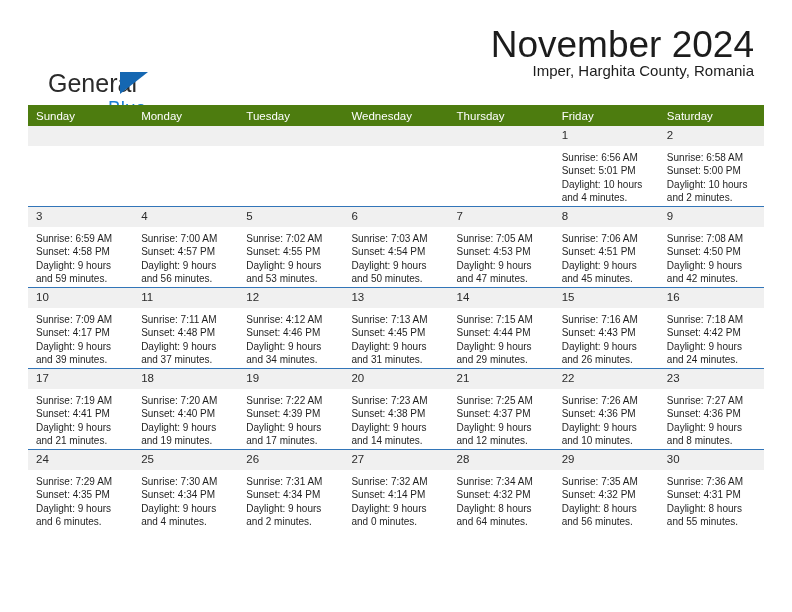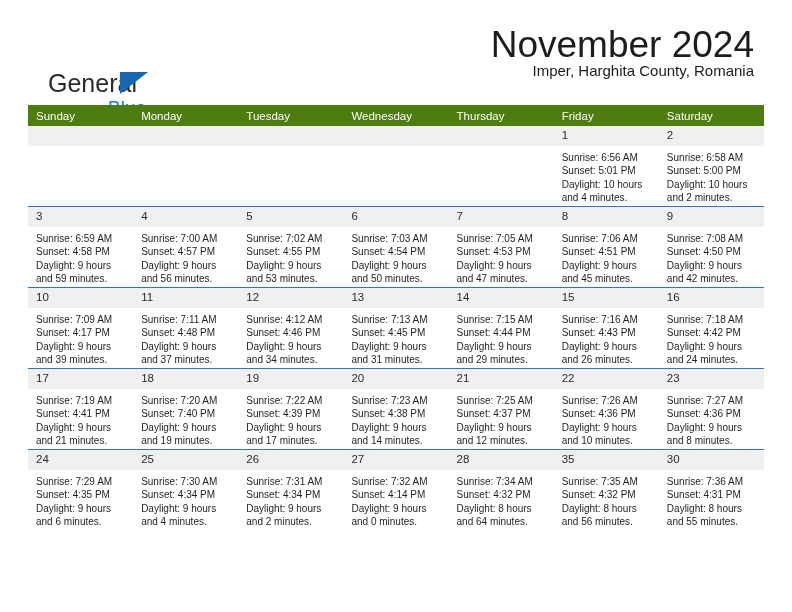--- a/index.html
+++ b/index.html
@@ -341,21 +341,21 @@
               <div>Sunrise: 7:19 AM</div>
               <div>Sunset: 4:41 PM</div>
               <div>Daylight: 9 hours</div>
               <div>and 21 minutes.</div>
             </div>
           </td>
           <td>
             <span class="daynum">18</span>
             <div class="info">
               <div>Sunrise: 7:20 AM</div>
-              <div>Sunset: 7:40 PM</div>
+              <div>Sunset: 4:40 PM</div>
               <div>Daylight: 9 hours</div>
               <div>and 19 minutes.</div>
             </div>
           </td>
           <td>
             <span class="daynum">19</span>
             <div class="info">
               <div>Sunrise: 7:22 AM</div>
               <div>Sunset: 4:39 PM</div>
               <div>Daylight: 9 hours</div>
@@ -439,21 +439,21 @@
           <td>
             <span class="daynum">28</span>
             <div class="info">
               <div>Sunrise: 7:34 AM</div>
               <div>Sunset: 4:32 PM</div>
               <div>Daylight: 8 hours</div>
               <div>and 64 minutes.</div>
             </div>
           </td>
           <td>
-            <span class="daynum">35</span>
+            <span class="daynum">29</span>
             <div class="info">
               <div>Sunrise: 7:35 AM</div>
               <div>Sunset: 4:32 PM</div>
               <div>Daylight: 8 hours</div>
               <div>and 56 minutes.</div>
             </div>
           </td>
           <td>
             <span class="daynum">30</span>
             <div class="info">

